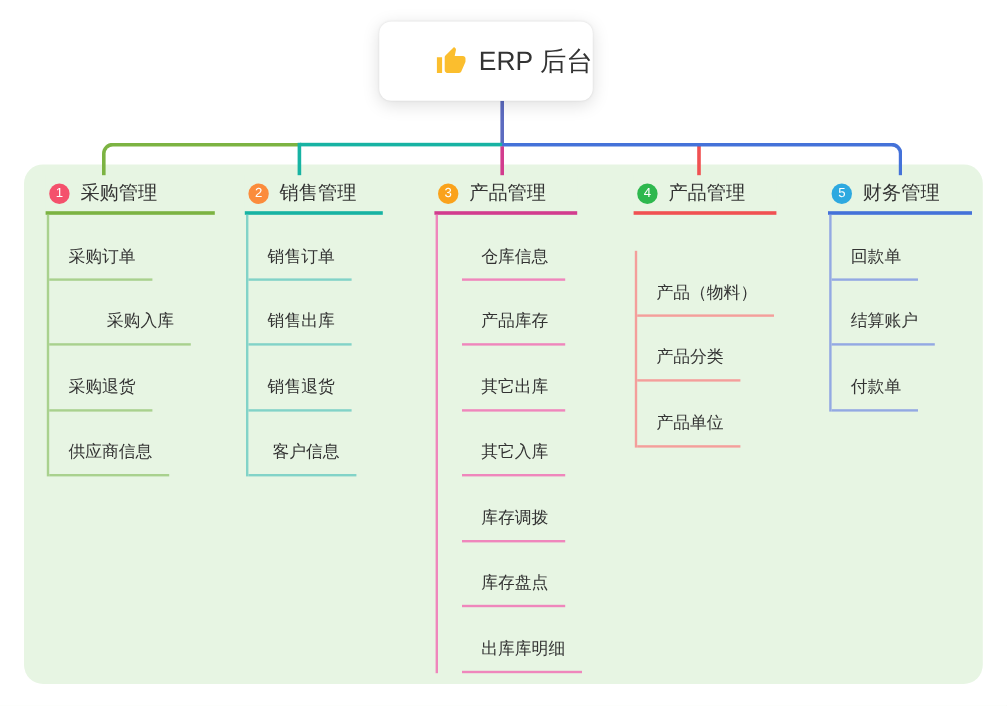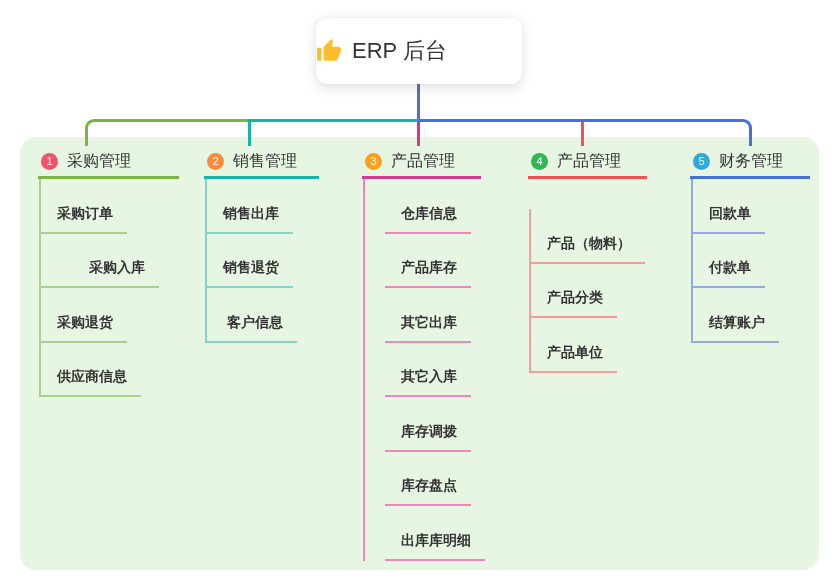--- a/index.html
+++ b/index.html
@@ -2,41 +2,41 @@
 <html><head>
 <meta charset="utf-8">
 <style>
   html,body{margin:0;padding:0;background:#fff;}
   .stage{
     position:relative;width:839px;height:588px;background:#ffffff;overflow:hidden;
     font-family:"Liberation Sans","DejaVu Sans",sans-serif;color:#333;
   }
   .panel{position:absolute;left:20px;top:137px;width:799px;height:433px;border-radius:16px;}
   .root-card{
-    position:absolute;left:316px;top:18px;width:206px;height:66px;background:#fff;
+    position:absolute;left:316px;top:18px;width:178px;height:66px;background:#fff;
     border-radius:10px;box-shadow:0 3px 14px rgba(0,0,0,.13),0 0 2px rgba(0,0,0,.08);
-    display:flex;align-items:center;justify-content:flex-start;gap:10px;
+    display:flex;align-items:center;justify-content:flex-end;gap:10px;
     font-size:22px;font-weight:500;color:#333;
   }
   .conn{position:absolute;box-sizing:border-box;}
   .branch-col{position:absolute;top:146px;}
   .branch-header{
     display:flex;align-items:center;gap:9px;height:30px;padding-left:3px;
     border-bottom:3px solid;box-sizing:content-box;
   }
   .badge{
     width:17px;height:17px;border-radius:50%;flex:none;color:#fff;font-size:11px;
     display:flex;align-items:center;justify-content:center;line-height:1;
   }
   .branch-title{font-size:16px;font-weight:500;white-space:nowrap;color:#333;}
   .children{border-left:2px solid;margin-left:1px;width:fit-content;}
   .child{height:54.5px;display:flex;align-items:flex-end;}
   .child-label{
     font-size:14px;color:#333;white-space:nowrap;
-    padding:0 14px 9px 16px;border-bottom:2px solid;font-weight:bold;
+    padding:0 14px 9px 16px;border-bottom:2px solid;
   }
   .thumb-icon{width:26px;height:26px;flex:none;}
 </style>
 </head>
 <body>
 
 <div class="stage">
   <div class="panel" style="background: rgb(231, 245, 227);"></div>
 
   <div>
@@ -76,20 +76,23 @@
             <span class="child-label" style="border-bottom-color: rgb(169, 209, 142);">供应商信息</span>
           </div>
         </div>
       </div>
       <div class="branch-col" style="left: 204px;">
         <div class="branch-header" style="width: 112px; border-bottom-color: rgb(23, 179, 163); background: rgb(231, 245, 227);">
           <span class="badge" style="background: rgb(251, 140, 60);">2</span>
           <span class="branch-title">销售管理</span>
         </div>
         <div class="children" style="border-left-color: rgb(130, 211, 200);">
+          <div class="child">
+            <span class="child-label" style="border-bottom-color: rgb(130, 211, 200);">销售订单</span>
+          </div>
           <div class="child">
             <span class="child-label" style="border-bottom-color: rgb(130, 211, 200);">销售出库</span>
           </div>
           <div class="child">
             <span class="child-label" style="border-bottom-color: rgb(130, 211, 200);">销售退货</span>
           </div>
           <div class="child">
             <span class="child-label" style="border-bottom-color: rgb(130, 211, 200); padding-left: 20px;">客户信息</span>
           </div>
         </div>
@@ -143,21 +146,21 @@
       <div class="branch-col" style="left: 690px;">
         <div class="branch-header" style="width: 117px; border-bottom-color: rgb(68, 114, 217); background: rgb(231, 245, 227);">
           <span class="badge" style="background: rgb(46, 169, 224);">5</span>
           <span class="branch-title">财务管理</span>
         </div>
         <div class="children" style="border-left-color: rgb(147, 169, 227);">
           <div class="child">
             <span class="child-label" style="border-bottom-color: rgb(147, 169, 227);">回款单</span>
           </div>
           <div class="child">
-            <span class="child-label" style="border-bottom-color: rgb(147, 169, 227);">付款单</span>
+            <span class="child-label" style="border-bottom-color: rgb(147, 169, 227);">结算账户</span>
           </div>
           <div class="child">
-            <span class="child-label" style="border-bottom-color: rgb(147, 169, 227);">结算账户</span>
+            <span class="child-label" style="border-bottom-color: rgb(147, 169, 227);">付款单</span>
           </div>
         </div>
       </div>
     </div>
 </div>
 
 </body></html>

